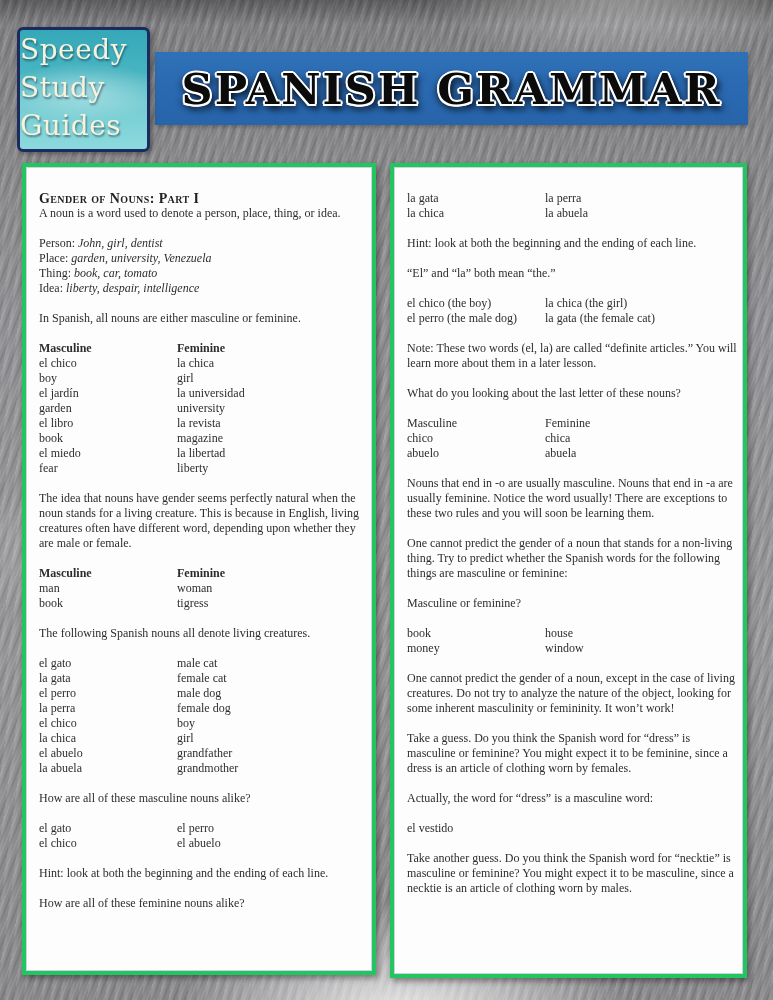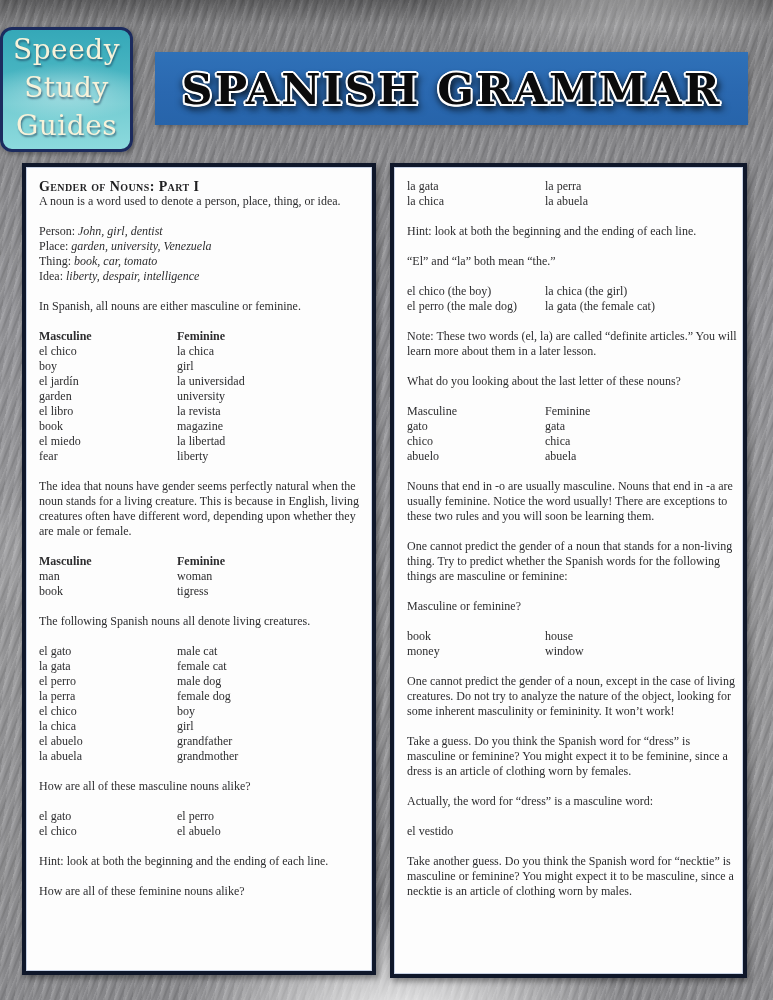--- a/index.html
+++ b/index.html
@@ -9,27 +9,27 @@
     background:
       radial-gradient(ellipse 45% 18% at 52% 102%, rgba(255,255,255,0.85), rgba(255,255,255,0) 65%),
       radial-gradient(ellipse 40% 16% at 80% -3%, rgba(255,255,255,0.45), rgba(255,255,255,0) 65%),
       radial-gradient(ellipse 30% 10% at 12% 55%, rgba(255,255,255,0.18), rgba(255,255,255,0) 70%),
       linear-gradient(180deg, rgba(0,0,0,0.28) 0%, rgba(0,0,0,0) 2.5%),
       repeating-linear-gradient(112deg, rgba(255,255,255,0.10) 0 1px, rgba(255,255,255,0) 2px 4px, rgba(0,0,0,0.09) 5px 6px, rgba(255,255,255,0) 7px 10px),
       repeating-linear-gradient(98deg, rgba(255,255,255,0.05) 0 2px, rgba(0,0,0,0.05) 5px 9px),
       linear-gradient(180deg, #828284 0%, #96969a 32%, #9b9b9d 65%, #8d8d90 100%);
   }
   .logo-box {
-    position:absolute; left:0; top:27px; width:127px; height:119px;
-    border:3px solid #1c2b5e; border-radius:12px;
+    position:absolute; left:17px; top:27px; width:127px; height:119px;
+    border:3px solid #1c2b5e; border-radius:6px;
     background:
       radial-gradient(ellipse 90% 35% at 50% 52%, rgba(255,255,255,0.38), rgba(255,255,255,0) 70%),
       linear-gradient(180deg, #35a8b8 0%, #47b4c1 35%, #74ccd2 62%, #8cdadd 100%);
     box-shadow:2px 2px 5px rgba(0,0,0,0.35);
-    text-align:center; z-index:3;
+    z-index:3;
   }
   .logo-line {
     font-family:"DejaVu Serif", serif; font-size:28px; line-height:38px;
     color:#f7f2da; text-shadow:1px 2px 2px rgba(20,40,70,0.55); letter-spacing:0.5px;
   }
   .logo-box .pad { height:1px; }
   .banner {
     position:absolute; left:155px; top:52px; width:593px; height:73px;
     background:linear-gradient(180deg, #2f71b8 0%, #2a68b0 55%, #2764aa 100%);
     box-shadow:1px 2px 4px rgba(0,0,0,0.25);
@@ -38,23 +38,23 @@
   .banner-title {
     font-family:"DejaVu Serif", serif; font-weight:bold; font-size:43px;
     letter-spacing:2px; color:#0b0b0c; white-space:nowrap;
     text-shadow:
       -2px 0 0 #fff, 2px 0 0 #fff, 0 -2px 0 #fff, 0 2px 0 #fff,
       -1.5px -1.5px 0 #fff, 1.5px -1.5px 0 #fff, -1.5px 1.5px 0 #fff, 1.5px 1.5px 0 #fff,
       4px 5px 7px rgba(0,0,0,0.85), -3px 3px 6px rgba(0,0,0,0.5);
   }
   .panel {
     position:absolute; top:163px; background:#fdfdfd;
-    border:4px solid #0f172a;
+    border:4px solid #22c55e;
     box-shadow:inset 0 0 0 1px #c9d3e6, 2px 3px 6px rgba(0,0,0,0.4);
-    padding:12px 6px 0 13px; box-sizing:border-box;
+    padding:24px 6px 0 13px; box-sizing:border-box;
     color:#2d2d2f; font-size:12px; line-height:15px;
   }
   .panel-left  { left:22px;  width:354px; height:812px; }
   .panel-right { left:390px; width:357px; height:815px; }
   .panel-heading {
     font-weight:bold; font-variant:small-caps; letter-spacing:0.4px;
     font-size:14px; line-height:15px; color:#1f1f21;
   }
   .block { margin-top:15px; }
   .block:first-child { margin-top:0; }
@@ -218,24 +218,20 @@
         </div>
       </div>
       <div class="block">Note: These two words (el, la) are called “definite articles.” You will learn more about them in a later lesson.</div>
       <div class="block">What do you looking about the last letter of these nouns?</div>
       <div class="block">
         <div class="pairrow">
           <span class="c1">Masculine</span>
           <span class="c2">Feminine</span>
         </div>
         <div class="pairrow">
-          <span class="c1">gato</span>
-          <span class="c2">gata</span>
-        </div>
-        <div class="pairrow">
           <span class="c1">chico</span>
           <span class="c2">chica</span>
         </div>
         <div class="pairrow">
           <span class="c1">abuelo</span>
           <span class="c2">abuela</span>
         </div>
       </div>
       <div class="block">Nouns that end in -o are usually masculine. Nouns that end in -a are usually feminine. Notice the word usually! There are exceptions to these two rules and you will soon be learning them.</div>
       <div class="block">One cannot predict the gender of a noun that stands for a non-living thing. Try to predict whether the Spanish words for the following things are masculine or feminine:</div>

